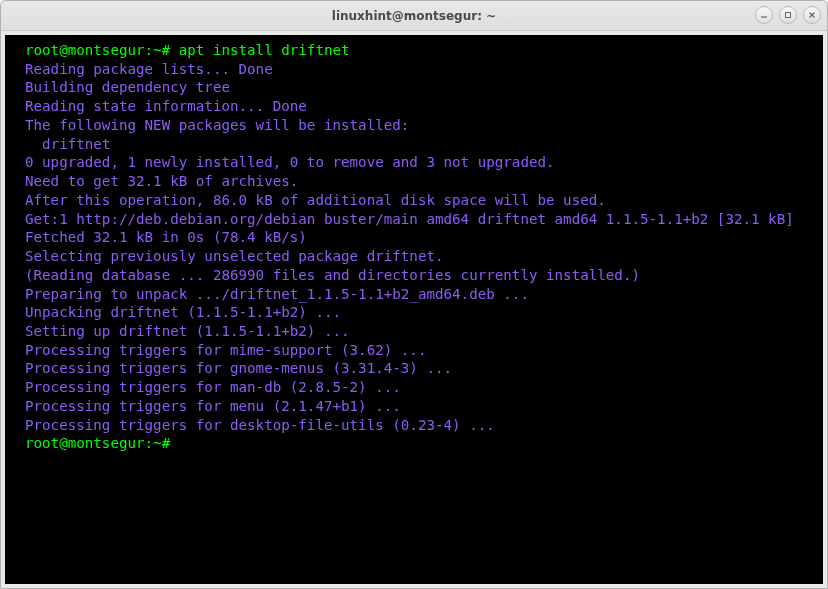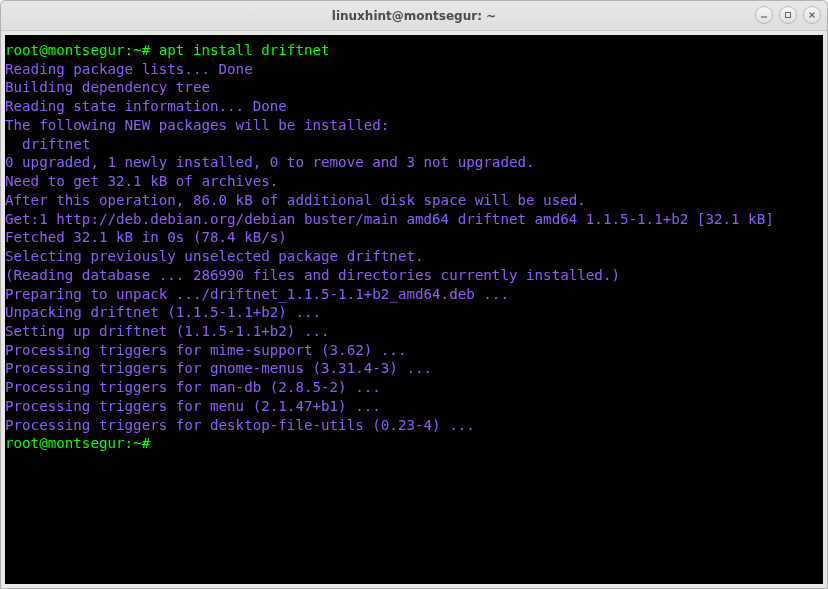--- a/index.html
+++ b/index.html
@@ -61,21 +61,21 @@
       line-height: 1;
     }
     .win-btn svg {
       width: 8px;
       height: 8px;
     }
     .terminal {
       flex: 1;
       background: #000000;
       margin: 4px;
-      padding: 6px 0;
+      padding: 6px 20px;
       font-family: "DejaVu Sans Mono", "Liberation Mono", "Courier New", monospace;
       font-size: 14.2px;
       line-height: 1.32;
       color: #00ff00;
       overflow: hidden;
       white-space: pre-wrap;
       word-break: break-all;
     }
     .prompt {
       color: #00ff00;

